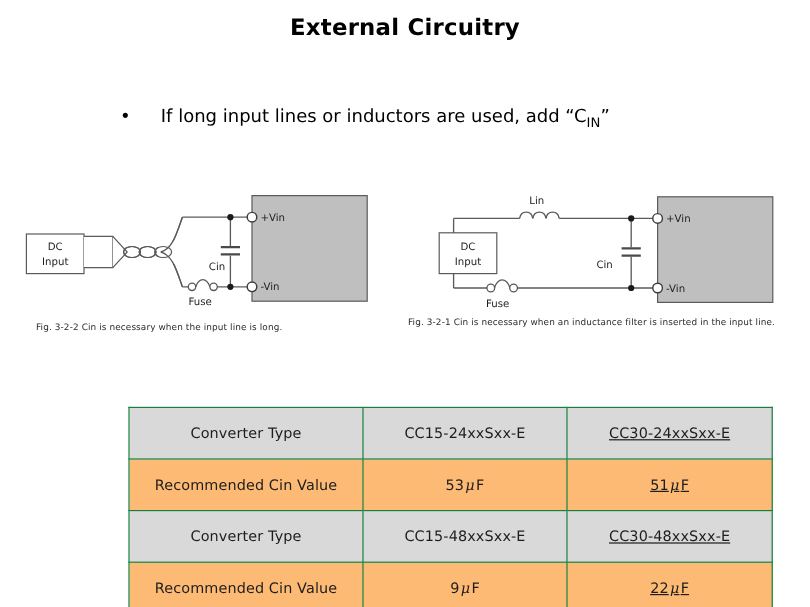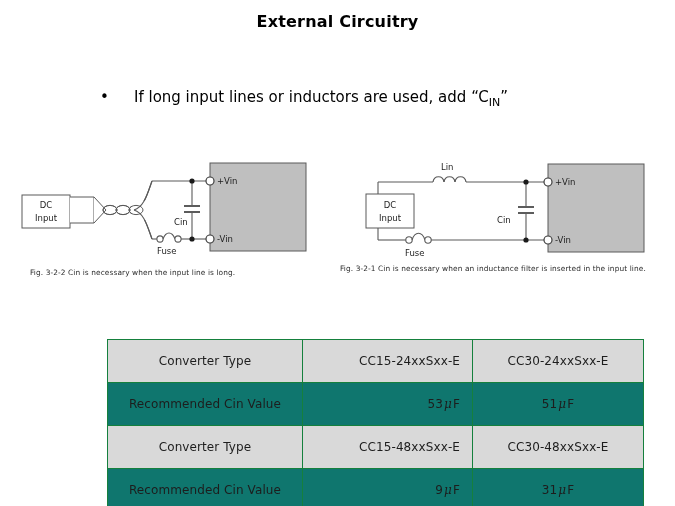--- a/index.html
+++ b/index.html
@@ -16,21 +16,21 @@
     color: #000000;
   }
 
   
   #slide-title {
     position: absolute;
     top: 12px;
     left: 0;
     width: 675px;
     text-align: center;
-    font-size: 16px;
+    font-size: 19px;
     font-weight: bold;
     letter-spacing: 0.2px;
     color: #000000;
   }
 
   
   #bullet-row {
     position: absolute;
     top: 88px;
     left: 100px;
@@ -86,24 +86,24 @@
     border: 1px solid #15803d;
     height: 18px;
     text-align: center;
     vertical-align: middle;
     font-size: 12px;
     color: #1d1d1d;
     padding: 12px;
     letter-spacing: 0.1px;
   }
   #spec-table tr.header-row td { background: #d9d9d9; }
-  #spec-table tr.value-row  td { background: #0f766e; }
+  #spec-table tr.value-row  td { background: #fdba74; }
   #spec-table td.col-label { width: 170px; }
-  #spec-table td.col-a     { width: 145px; text-align: right; }
-  #spec-table td.col-b     { width: 146px; }
+  #spec-table td.col-a     { width: 145px; }
+  #spec-table td.col-b     { width: 146px; text-decoration: underline; }
   #spec-table .mu {
     font-family: "DejaVu Serif", serif;
     font-style: italic;
     padding: 0 1px;
   }
 </style>
 </head>
 <body>
 
 <div id="slide-title">External Circuitry</div>
@@ -235,16 +235,16 @@
       <td class="col-b"><span>51</span><span class="mu">μ</span><span>F</span></td>
     </tr>
     <tr class="header-row">
       <td class="col-label">Converter Type</td>
       <td class="col-a">CC15-48xxSxx-E</td>
       <td class="col-b">CC30-48xxSxx-E</td>
     </tr>
     <tr class="value-row">
       <td class="col-label">Recommended Cin Value</td>
       <td class="col-a"><span>9</span><span class="mu">μ</span><span>F</span></td>
-      <td class="col-b"><span>31</span><span class="mu">μ</span><span>F</span></td>
+      <td class="col-b"><span>22</span><span class="mu">μ</span><span>F</span></td>
     </tr>
   </tbody>
 </table>
 
 </body></html>

